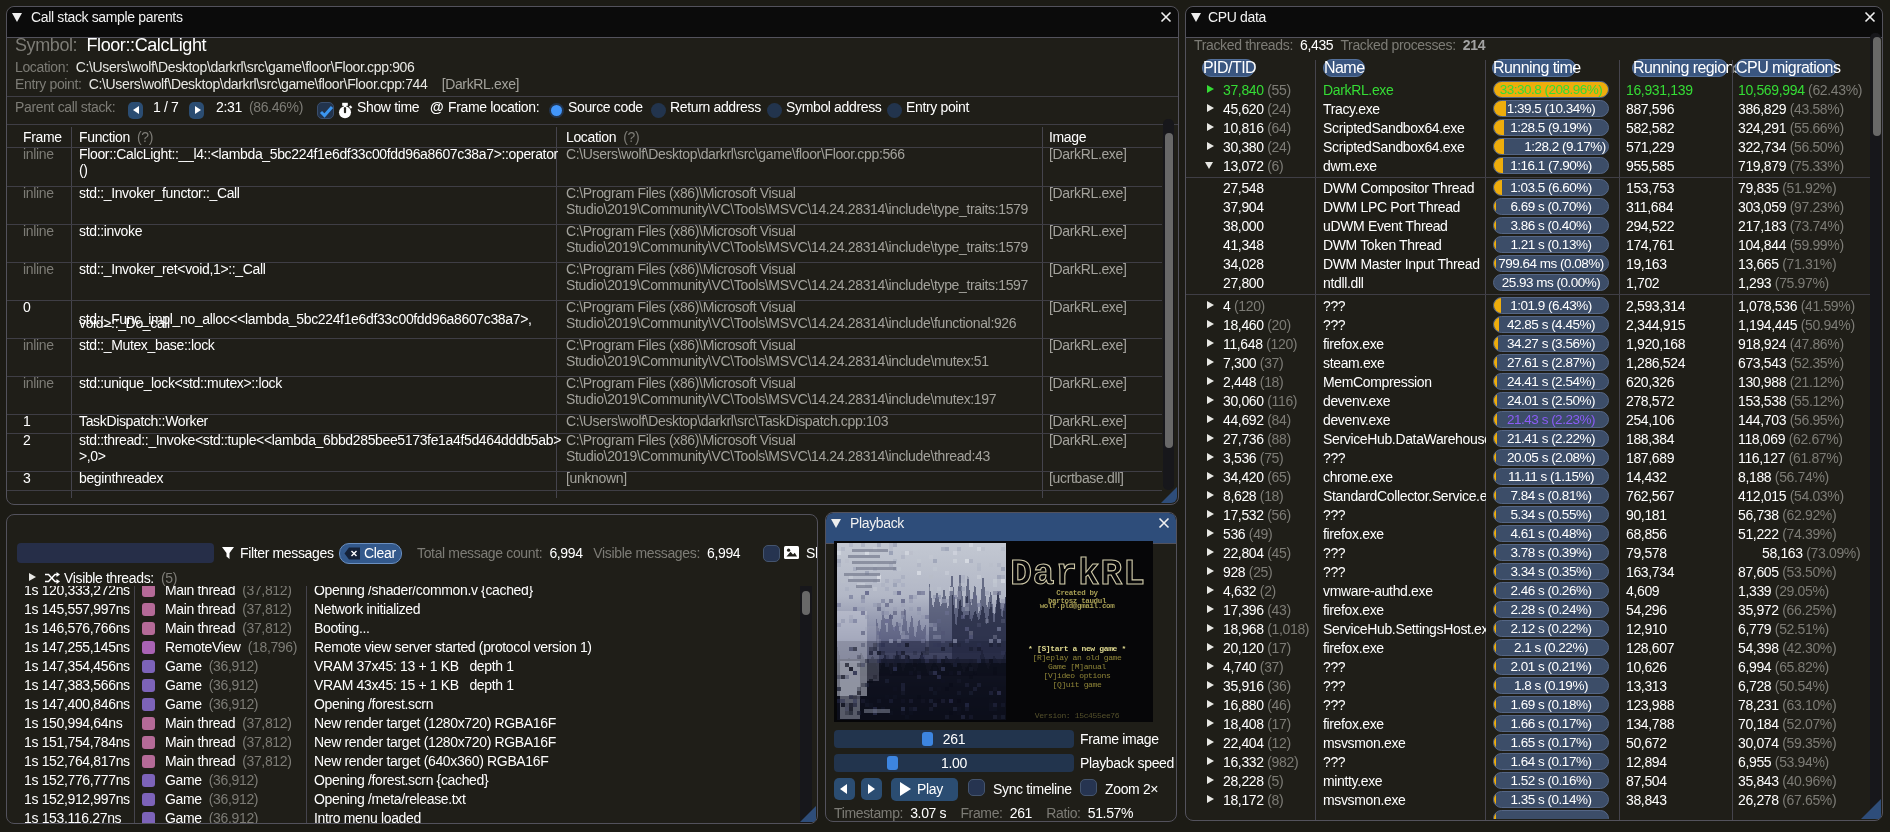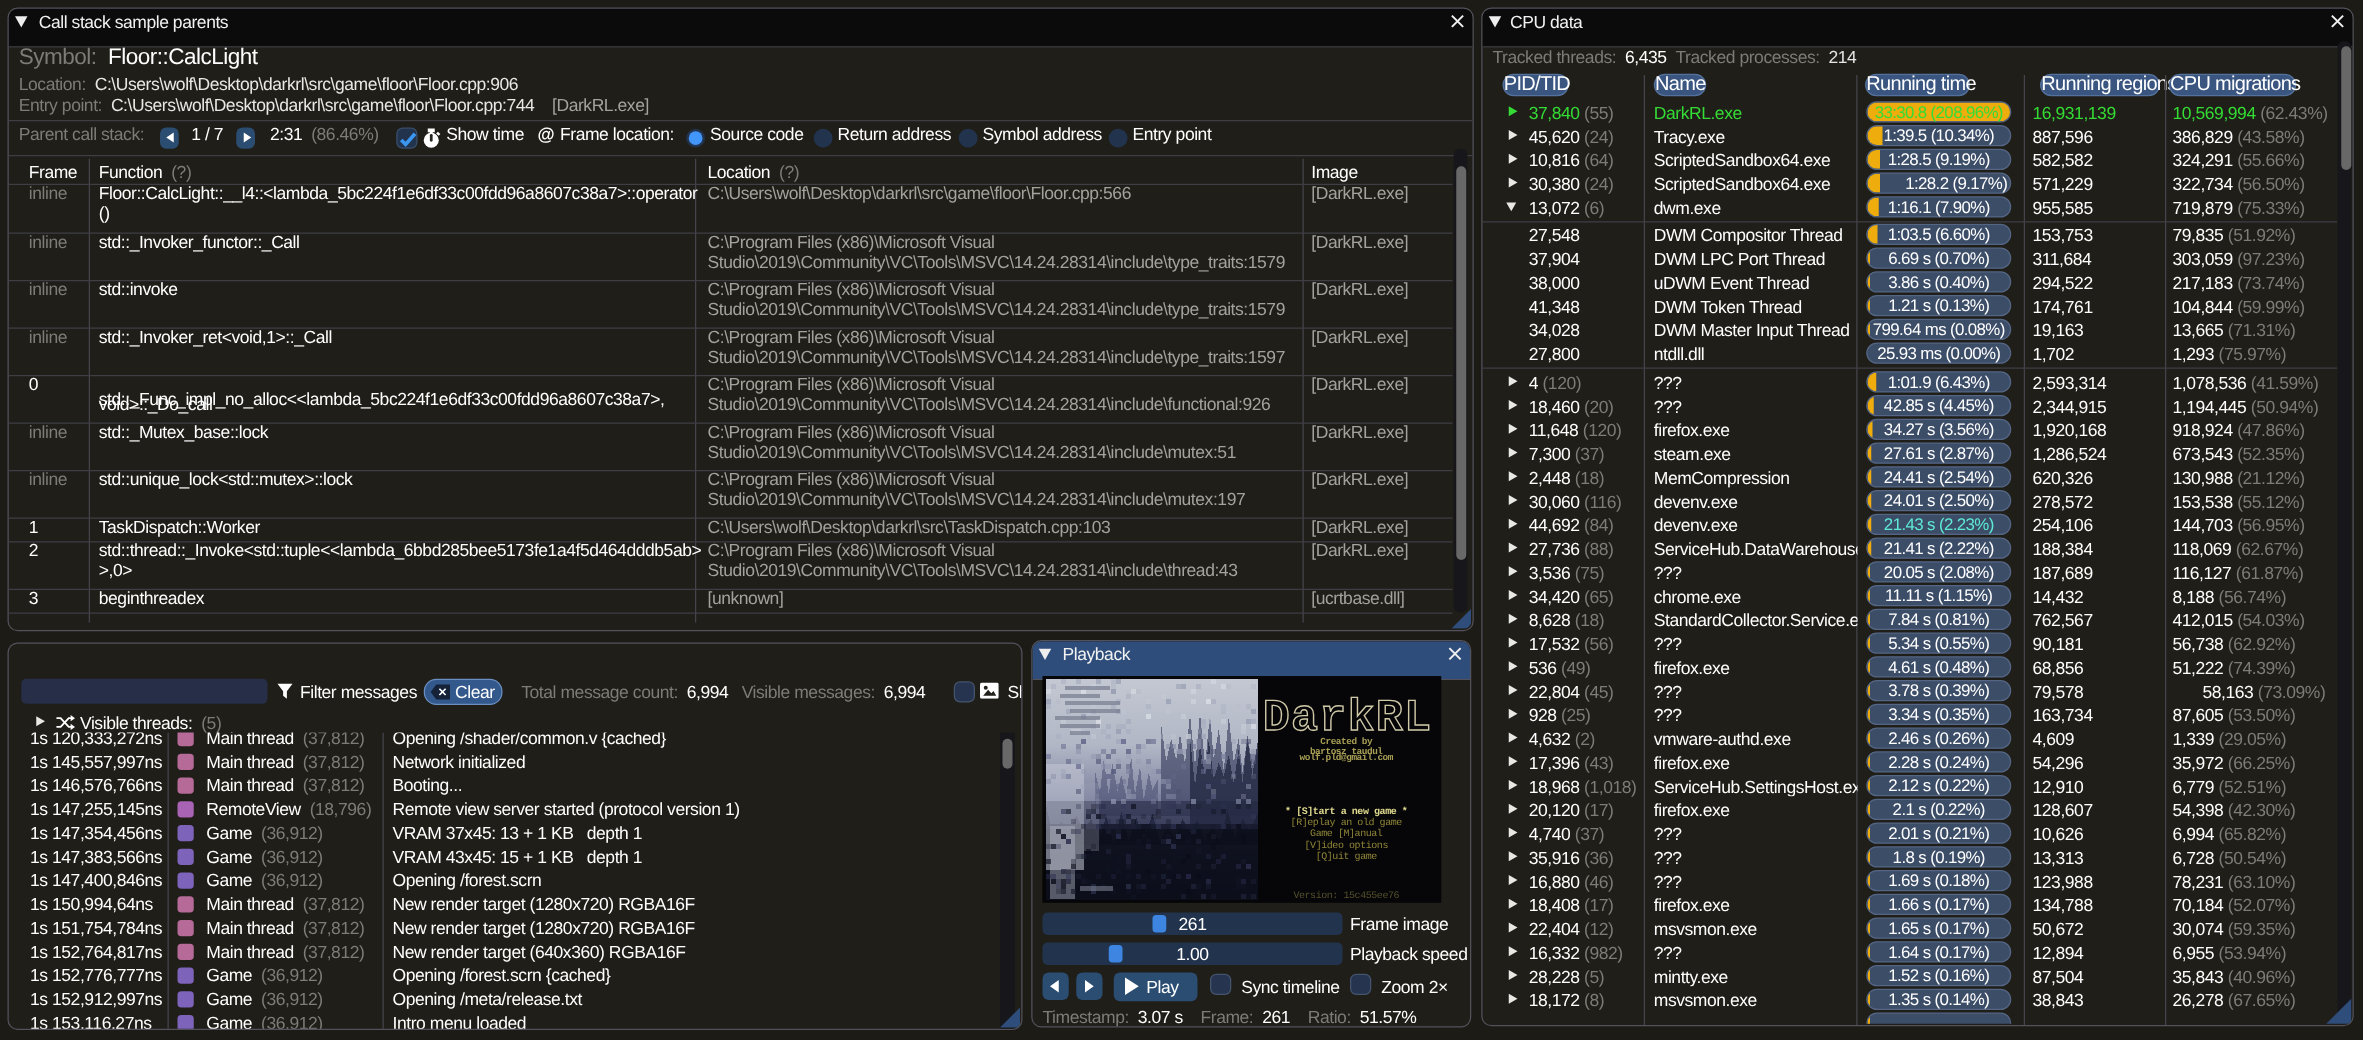--- a/index.html
+++ b/index.html
@@ -159,21 +159,21 @@
 <div class="win" id="cpu" style="left:1185px;top:6px;width:698px;height:815px;">
 <div class="tbar">
       <div class="tri-d" style="left:5px;"></div>
       <div class="ttl" style="left:22px;">CPU data</div>
       <div class="xbtn" style="right:6px;">
         <svg width="12" height="12" viewBox="0 0 12 12">
           <path d="M1.5 1.5 L10.5 10.5 M10.5 1.5 L1.5 10.5" stroke="#f0f0f0" stroke-width="1.6"></path>
         </svg>
       </div>
     </div>
-<div class="abs dim" style="left:8px;top:30px;">Tracked threads: &nbsp;<span style="color:#fff;">6,435</span> &nbsp;Tracked processes: &nbsp;<span style="color:#e5e5e5;">214</span></div>
+<div class="abs dim" style="left:8px;top:30px;">Tracked threads: &nbsp;<span style="color:#fff;">6,435</span> &nbsp;Tracked processes: &nbsp;<span style="color:#a3a3a3;font-weight:bold;">214</span></div>
 <div class="abs" style="top:53px;left:0;right:0;height:19px;">
 <div class="hpill" style="left:16px;width:53px;text-align:center;padding:0;">PID/TID</div>
 <div class="hpill" style="left:137px;width:42px;text-align:center;padding:0;">Name</div>
 <div class="hpill" style="left:306px;width:84px;text-align:center;padding:0;">Running time</div>
 <div class="hpill" style="left:446px;width:96px;text-align:center;padding:0;">Running regions</div>
 <div class="hpill" style="left:549px;width:102px;text-align:center;padding:0;">CPU migrations</div>
 </div>
 <div class="vsep" style="left:129px;top:53px;height:760px;"></div>
 <div class="vsep" style="left:299px;top:53px;height:760px;"></div>
 <div class="vsep" style="left:433px;top:53px;height:760px;"></div>
@@ -326,21 +326,21 @@
 </div>
 <div class="bartxt" style="left:307px;top:384.5px;color:#fff;">24.01 s (2.50%)</div>
 <div class="row" style="left:440px;top:385.5px;">278,572</div>
 <div class="row" style="left:552px;top:385.5px;">153,538 <span class="dim">(55.12%)</span></div>
 <div class="abs" style="left:21px;top:407.5px;width:0;height:0;border-top:4.5px solid transparent;border-bottom:4.5px solid transparent;border-left:7px solid #e8e8e4;"></div>
 <div class="row" style="left:37px;top:404.5px;">44,692 <span class="dim">(84)</span></div>
 <div class="row" style="left:137px;top:404.5px;width:163px;overflow:hidden;">devenv.exe</div>
 <div class="bar" style="left:307px;top:403.5px;">
 <div class="fill" style="width:2.5422px;"></div>
 </div>
-<div class="bartxt" style="left:307px;top:403.5px;color:#5eead4;">21.43 s (2.23%)</div>
+<div class="bartxt" style="left:307px;top:403.5px;color:#8b5cf6;">21.43 s (2.23%)</div>
 <div class="row" style="left:440px;top:404.5px;">254,106</div>
 <div class="row" style="left:552px;top:404.5px;">144,703 <span class="dim">(56.95%)</span></div>
 <div class="abs" style="left:21px;top:426.5px;width:0;height:0;border-top:4.5px solid transparent;border-bottom:4.5px solid transparent;border-left:7px solid #e8e8e4;"></div>
 <div class="row" style="left:37px;top:423.5px;">27,736 <span class="dim">(88)</span></div>
 <div class="row" style="left:137px;top:423.5px;width:163px;overflow:hidden;">ServiceHub.DataWarehouse</div>
 <div class="bar" style="left:307px;top:422.5px;">
 <div class="fill" style="width:2.5308px;"></div>
 </div>
 <div class="bartxt" style="left:307px;top:422.5px;color:#fff;">21.41 s (2.22%)</div>
 <div class="row" style="left:440px;top:423.5px;">188,384</div>

